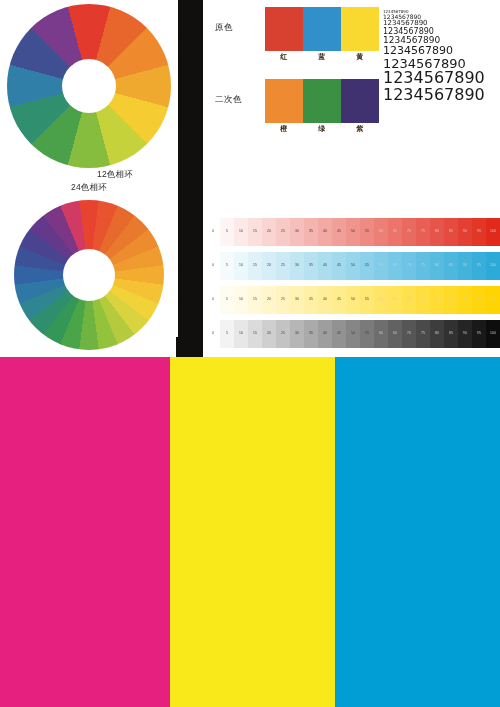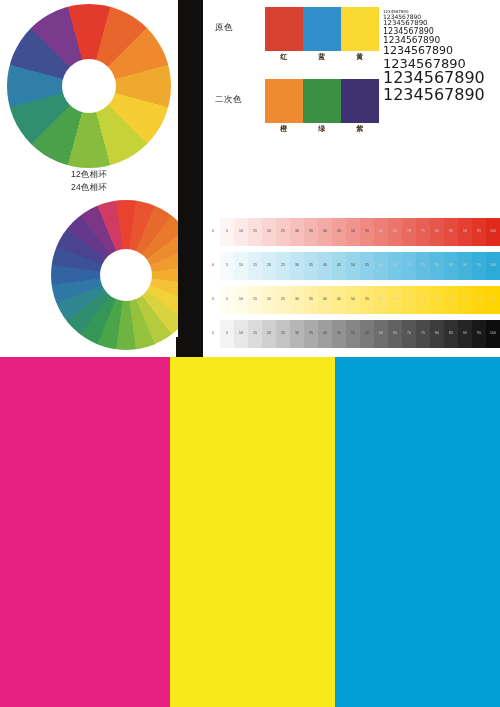--- a/index.html
+++ b/index.html
@@ -25,21 +25,21 @@
     width: 178px;
     height: 357px;
     background: #ffffff;
   }
   .wheel-block {
     position: absolute;
     left: 0;
     width: 178px;
   }
   #wheel-12-block { top: 0px; height: 190px; }
-  #wheel-24-block { top: 196px; height: 161px; padding-left: 37px; }
+  #wheel-24-block { top: 196px; height: 161px; }
 
   .wheel {
     position: relative;
     width: 164px;
     height: 164px;
     margin: 4px auto 0 auto;
     border-radius: 50%;
     overflow: hidden;
   }
   .wheel .hub {
@@ -54,21 +54,21 @@
   #wheel-24 { width: 150px; height: 150px; }
   #wheel-24 .hub { width: 52px; height: 52px; margin-left: -26px; margin-top: -26px; }
 
   .wheel-caption {
     text-align: center;
     font-size: 8.5px;
     color: #2b2b2b;
     line-height: 12px;
     letter-spacing: 0.2px;
   }
-  #caption-12 { position: absolute; left: 0; top: 168px; width: 178px; }
+  #caption-12 { position: absolute; left: 0; top: 168px; width: 178px; padding-left: 26px; }
 
   
   #black-bar {
     position: absolute;
     left: 178px; top: 0;
     width: 25px;
     height: 357px;
     background: #100f0d;
   }
 

